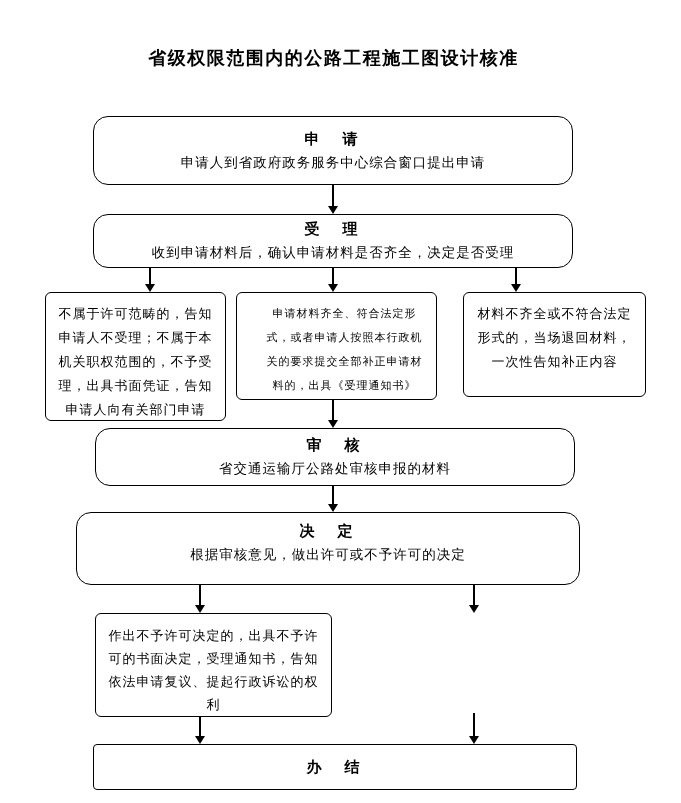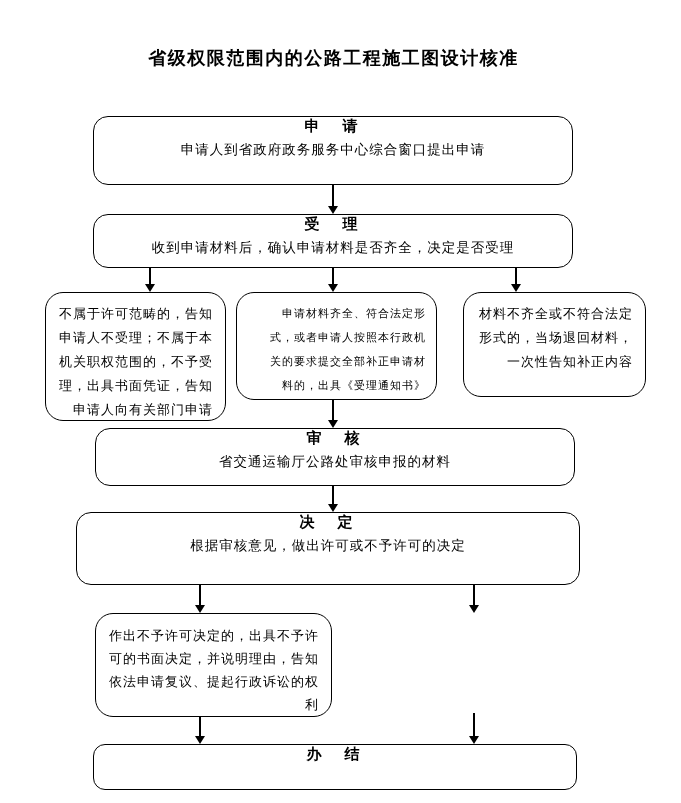--- a/index.html
+++ b/index.html
@@ -27,42 +27,42 @@
     position: absolute;
     box-sizing: border-box;
     border: 1.5px solid #000000;
     background: #ffffff;
     border-radius: 15px;
   }
   .node-center {
     display: flex;
     flex-direction: column;
     align-items: center;
-    justify-content: flex-start;
+    justify-content: center;
     text-align: center;
   }
   .node-heading {
     font-weight: bold;
     font-size: 15px;
     letter-spacing: 4px;
     font-family: "DejaVu Serif", "Liberation Serif", serif;
   }
   .node-sub {
     font-size: 13.5px;
     margin-top: 5px;
     letter-spacing: 1px;
     font-family: "DejaVu Serif", "Liberation Serif", serif;
   }
   .node-text {
-    border-radius: 18px;
+    border-radius: 6px;
     padding: 9px 12px 6px 12px;
     font-size: 13px;
     line-height: 24px;
     letter-spacing: 1px;
-    text-align: right;
+    text-align: center;
     font-family: "DejaVu Serif", "Liberation Serif", serif;
   }
   .node-text.tight { line-height: 23px; padding-top: 10px; }
   .connector {
     position: absolute;
     width: 12px;
     transform: translateX(-50%);
     display: flex;
     flex-direction: column;
     align-items: center;
@@ -150,30 +150,30 @@
   <div class="connector" style="left:200px; top:585px; height:28px;">
     <div class="line"></div>
     <div class="head"></div>
   </div>
   <div class="connector" style="left:474px; top:585px; height:28px;">
     <div class="line"></div>
     <div class="head"></div>
   </div>
 
   <div class="node node-text tight" style="left:95px; top:613px; width:237px; height:104px;">
-    <span>作出不予许可决定的，出具不予许可的书面决定，并说明理由，告知依法申请复议、提起行政诉讼的权利</span>
+    <span>作出不予许可决定的，出具不予许可的书面决定，受理通知书，告知依法申请复议、提起行政诉讼的权利</span>
   </div>
 
 
   <div class="connector" style="left:200px; top:717px; height:27px;">
     <div class="line"></div>
     <div class="head"></div>
   </div>
   <div class="connector" style="left:474px; top:713px; height:31px;">
     <div class="line"></div>
     <div class="head"></div>
   </div>
 
-  <div class="node node-center" style="left:93px; top:744px; width:484px; height:46px; border-radius:12px;">
+  <div class="node node-center" style="left:93px; top:744px; width:484px; height:46px; border-radius:4px;">
     <div class="node-heading">办　结</div>
   </div>
 
 </div>
 
 </body></html>

